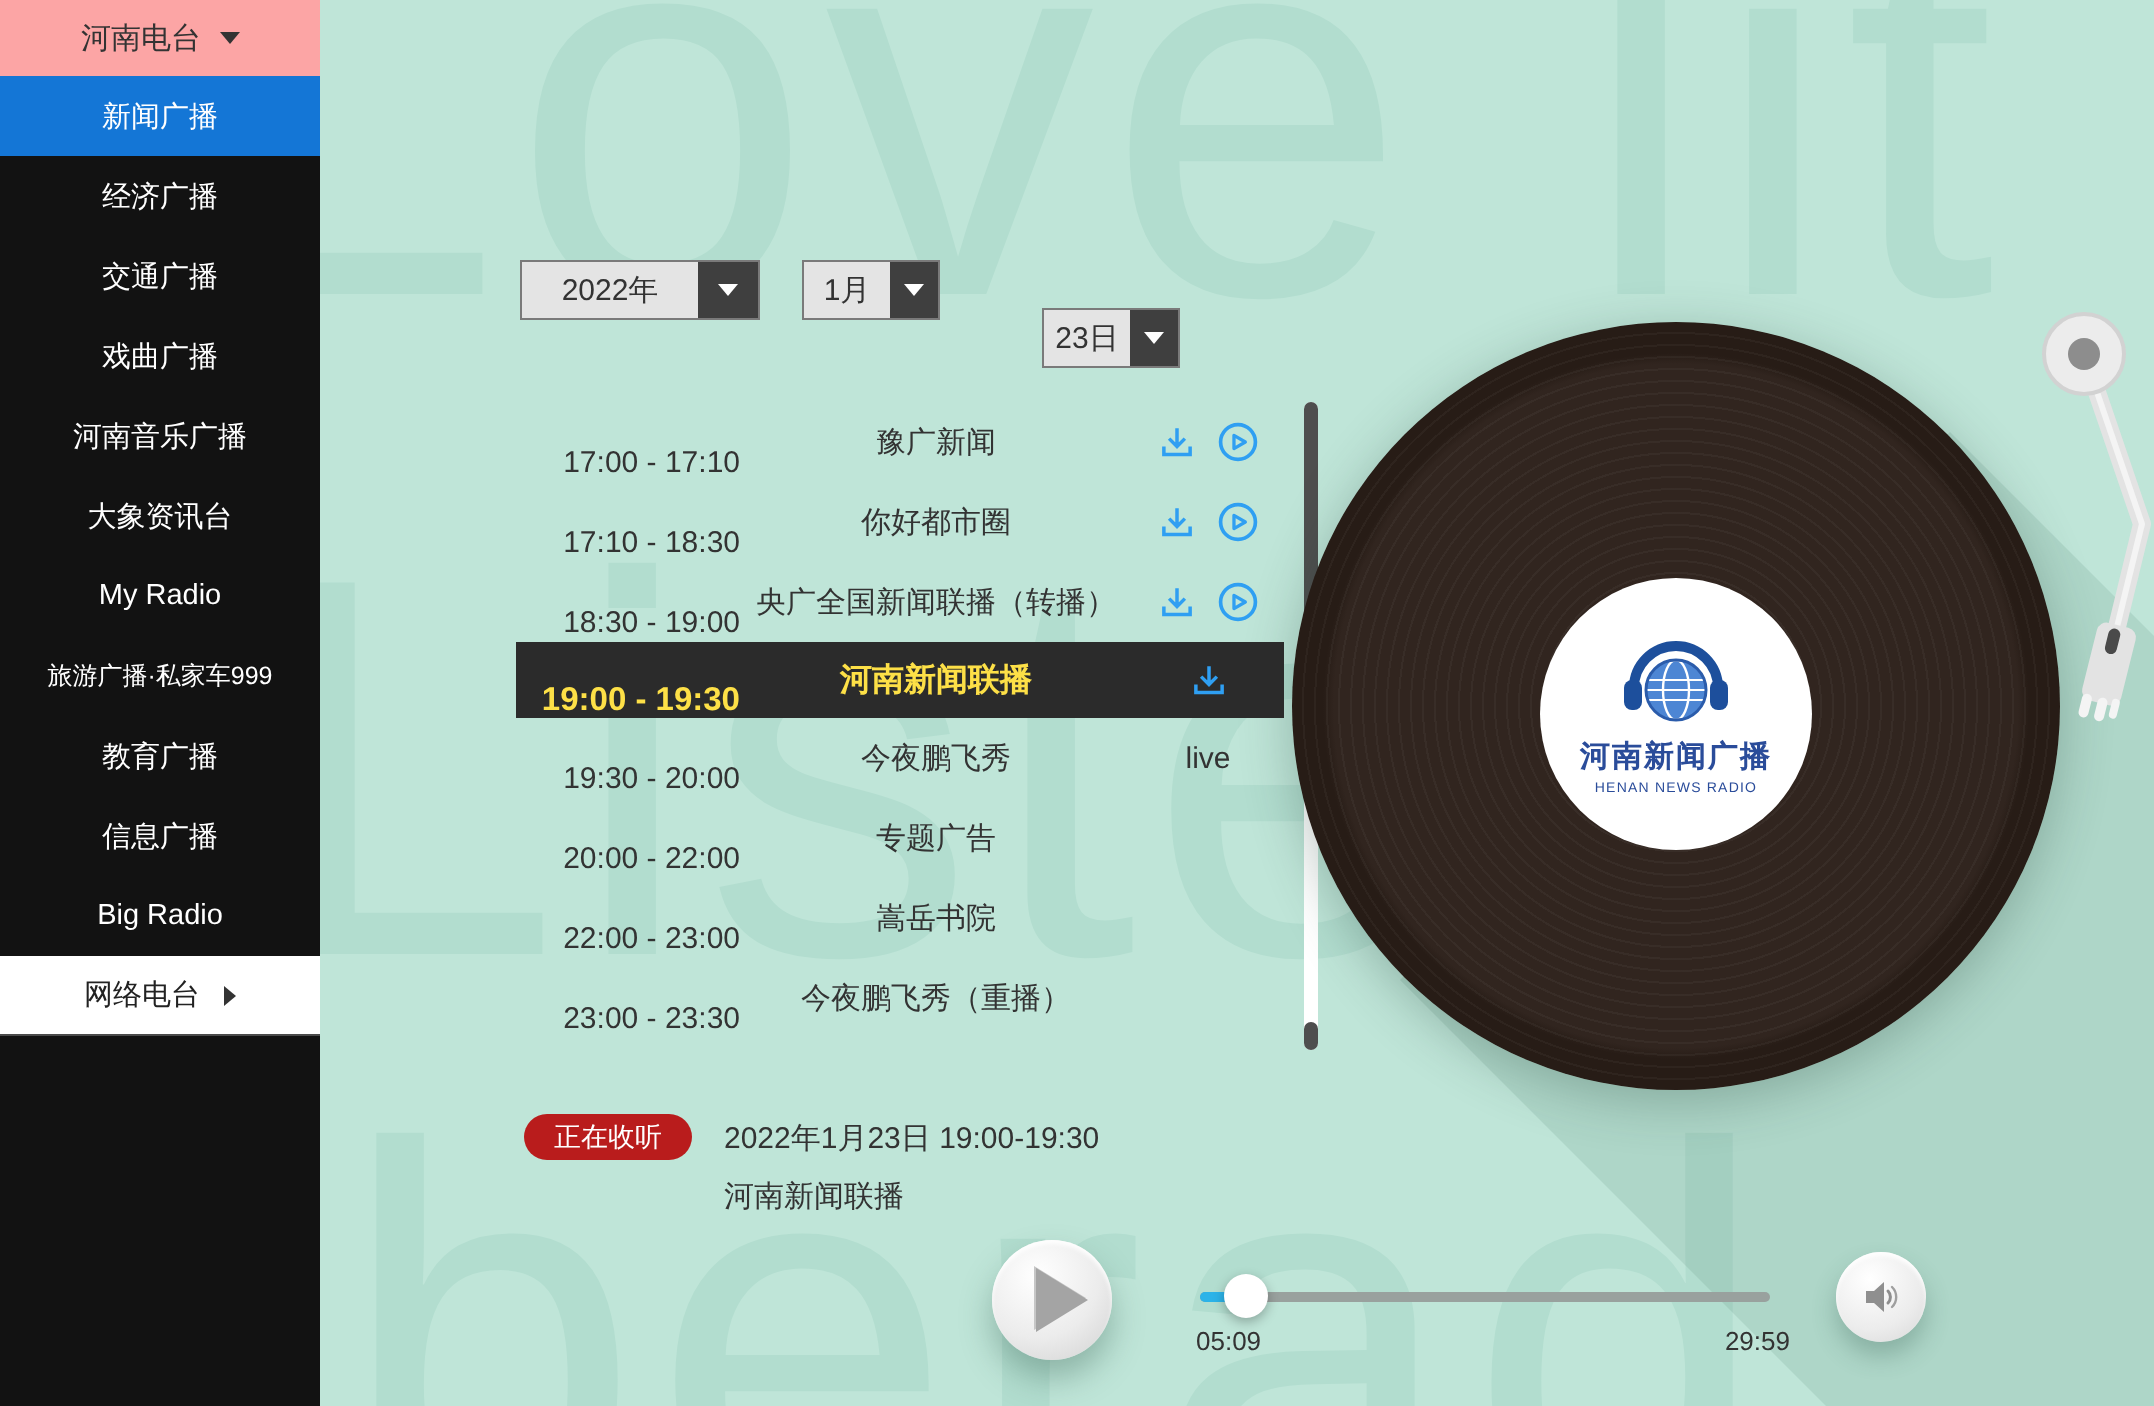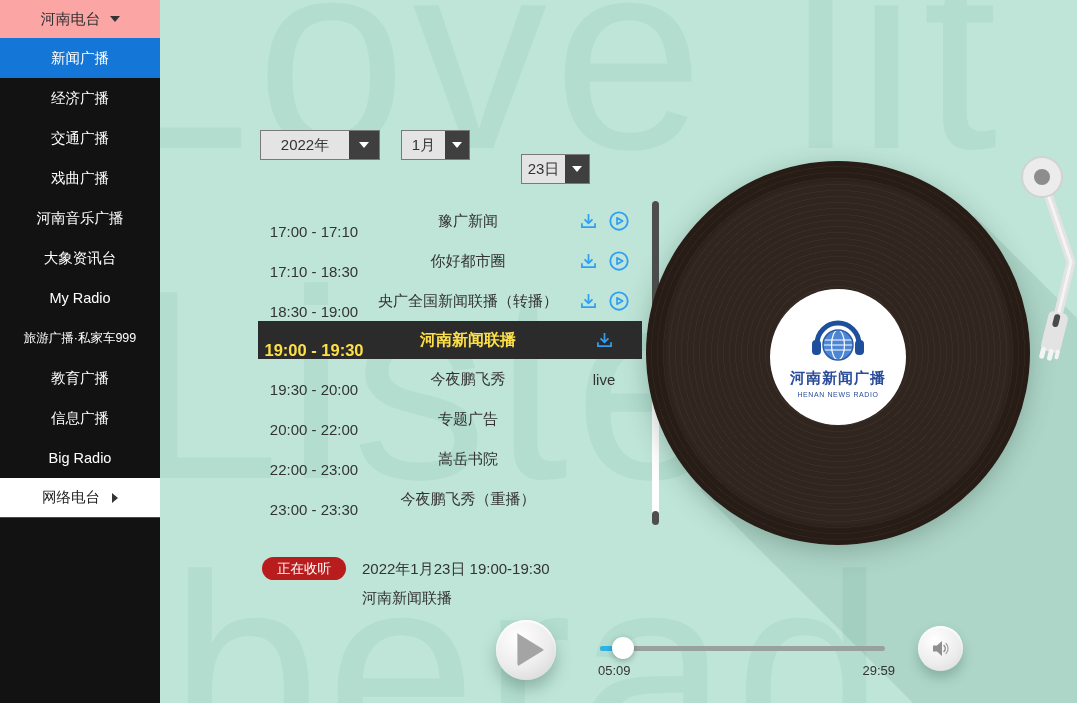--- a/index.html
+++ b/index.html
@@ -39,21 +39,21 @@
       box-sizing:border-box;background:#e4e4e4;cursor:pointer;z-index:10;}
   .dd-field{display:flex;align-items:center;justify-content:center;font-size:15px;color:#333;}
   .dd-btn{background:#3f3f3f;display:flex;align-items:center;justify-content:center;cursor:pointer;}
   #ddYear{left:260px;width:120px;} #ddYear .dd-field{width:88px;} #ddYear .dd-btn{width:30px;}
   #ddMonth{left:401px;width:69px;} #ddMonth .dd-field{width:43px;} #ddMonth .dd-btn{width:24px;}
   #ddDay{left:521px;width:69px;margin-top:24px;}  #ddDay .dd-field{width:43px;}  #ddDay .dd-btn{width:24px;}
 
   
   .schedule{position:absolute;left:258px;top:201px;width:384px;z-index:10;}
   .row{height:40px;display:flex;align-items:center;font-size:15px;color:#333;cursor:pointer;}
-  .r-time{width:112px;text-align:center;margin-top:20px;}
+  .r-time{width:112px;text-align:right;margin-top:20px;}
   .r-title{flex:1;text-align:center;}
   .r-actions{width:76px;display:flex;align-items:center;justify-content:center;gap:9px;}
   .row.sel{background:#2b2b2b;color:#fde047;font-weight:bold;height:38px;}
   .row.sel .r-time{font-size:16.5px;}
   .row.sel .r-title{font-size:16px;}
   .icon-btn{display:flex;align-items:center;justify-content:center;cursor:pointer;}
   .live{font-size:15px;}
 
   .scrollbar{position:absolute;left:652px;top:201px;width:7px;height:324px;background:#fff;
              border-radius:4px;z-index:5;cursor:pointer;}

